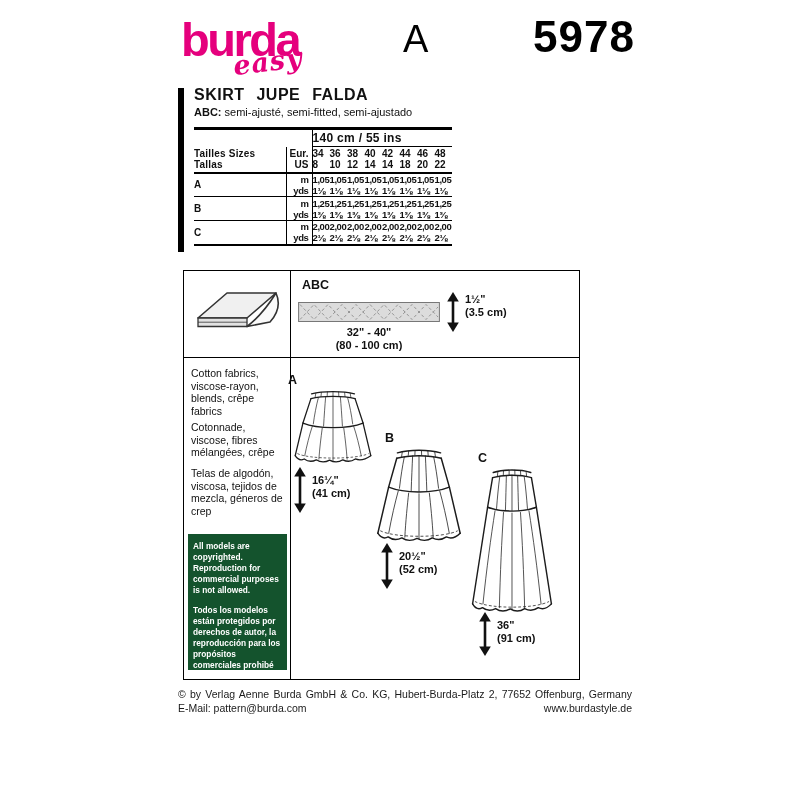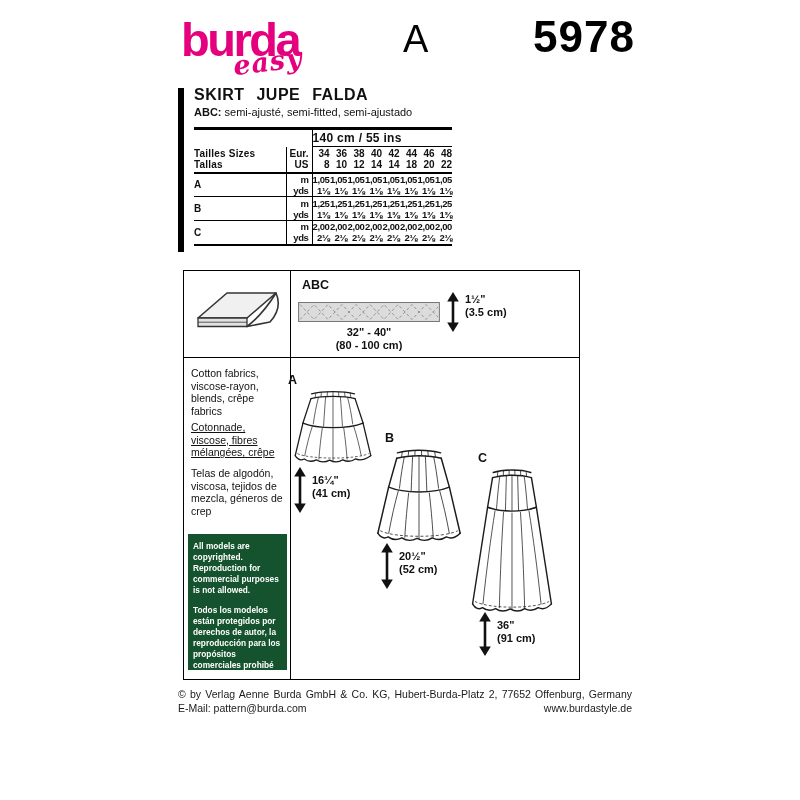--- a/index.html
+++ b/index.html
@@ -30,33 +30,33 @@
   tr.h1{height:18px;}
   tr.h1 .wide{border-bottom:1px solid #000;border-left:1.3px solid #000;
               font-size:12px;letter-spacing:.3px;}
   tr.h2{height:26px;}
   tr.h2 td{border-bottom:2px solid #000;}
   tr.dr{height:24px;}
   tr.dA td,tr.dB td{border-bottom:1.7px solid #000;}
   .c-lbl{text-align:left;font-size:10px;letter-spacing:.2px;}
   .c-unit{text-align:right;padding-right:3px !important;font-size:9.5px;
           border-left:1.3px solid #000;}
-  .c-sz{text-align:right;}
+  .c-sz{text-align:left;}
   .v0{border-left:1.3px solid #000;}
   .szl{font-size:10px;line-height:11px;}
   .val{font-size:9.5px;line-height:11px;letter-spacing:-0.4px;}
 
   
   #dbox{position:absolute;left:183px;top:270px;width:397px;height:410px;
         border:1.6px solid #000;box-sizing:border-box;}
   #leftcol{position:absolute;left:0;top:0;width:107px;height:100%;
            border-right:1.3px solid #000;box-sizing:border-box;}
   #topdiv{position:absolute;left:0;top:86px;width:100%;height:0;border-top:1.4px solid #000;}
   .mat{position:absolute;left:7px;width:94px;font-size:10.5px;line-height:12.5px;color:#111;}
-  #mat-en{top:96px;} #mat-fr{top:150px;text-decoration:underline;} #mat-es{top:196px;}
+  #mat-en{top:96px;} #mat-fr{top:150px;} #mat-es{top:196px;}
   #copybox{position:absolute;left:4px;top:263px;width:99px;height:136px;background:#14532d;
            color:#fff;box-sizing:border-box;padding:7px 5px;}
   #copybox p{margin:0 0 9px 0;font-size:8.3px;font-weight:bold;line-height:11px;}
 
   .b-label{position:absolute;font-size:12.5px;font-weight:bold;}
   .meas{position:absolute;font-size:11px;font-weight:bold;line-height:12.5px;white-space:nowrap;}
   .meas .cm{display:block;}
   .wlab{position:absolute;font-size:11px;font-weight:bold;line-height:13px;text-align:center;}
 
   .fig{position:absolute;}

